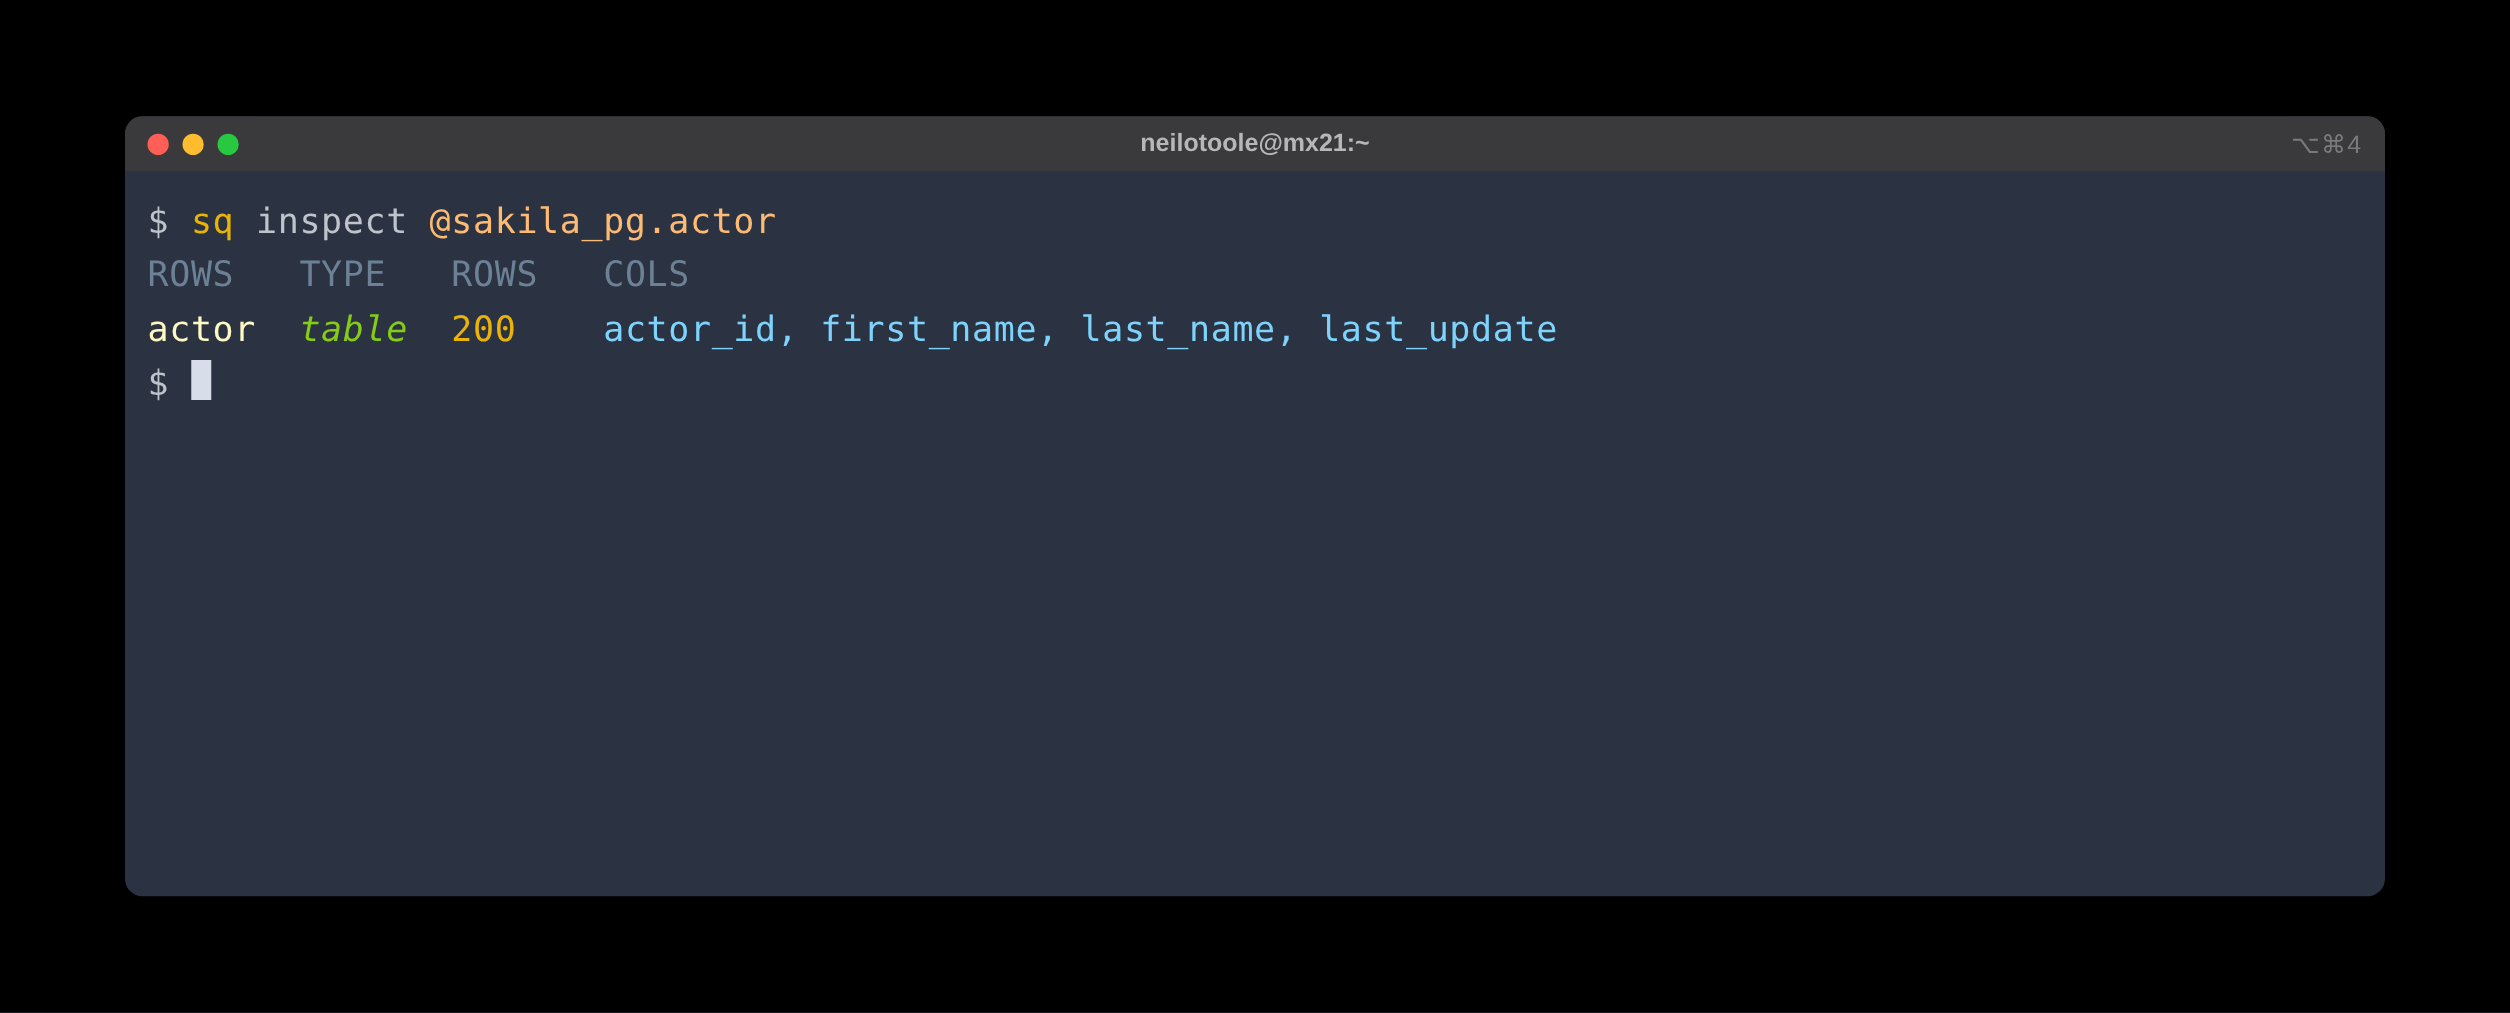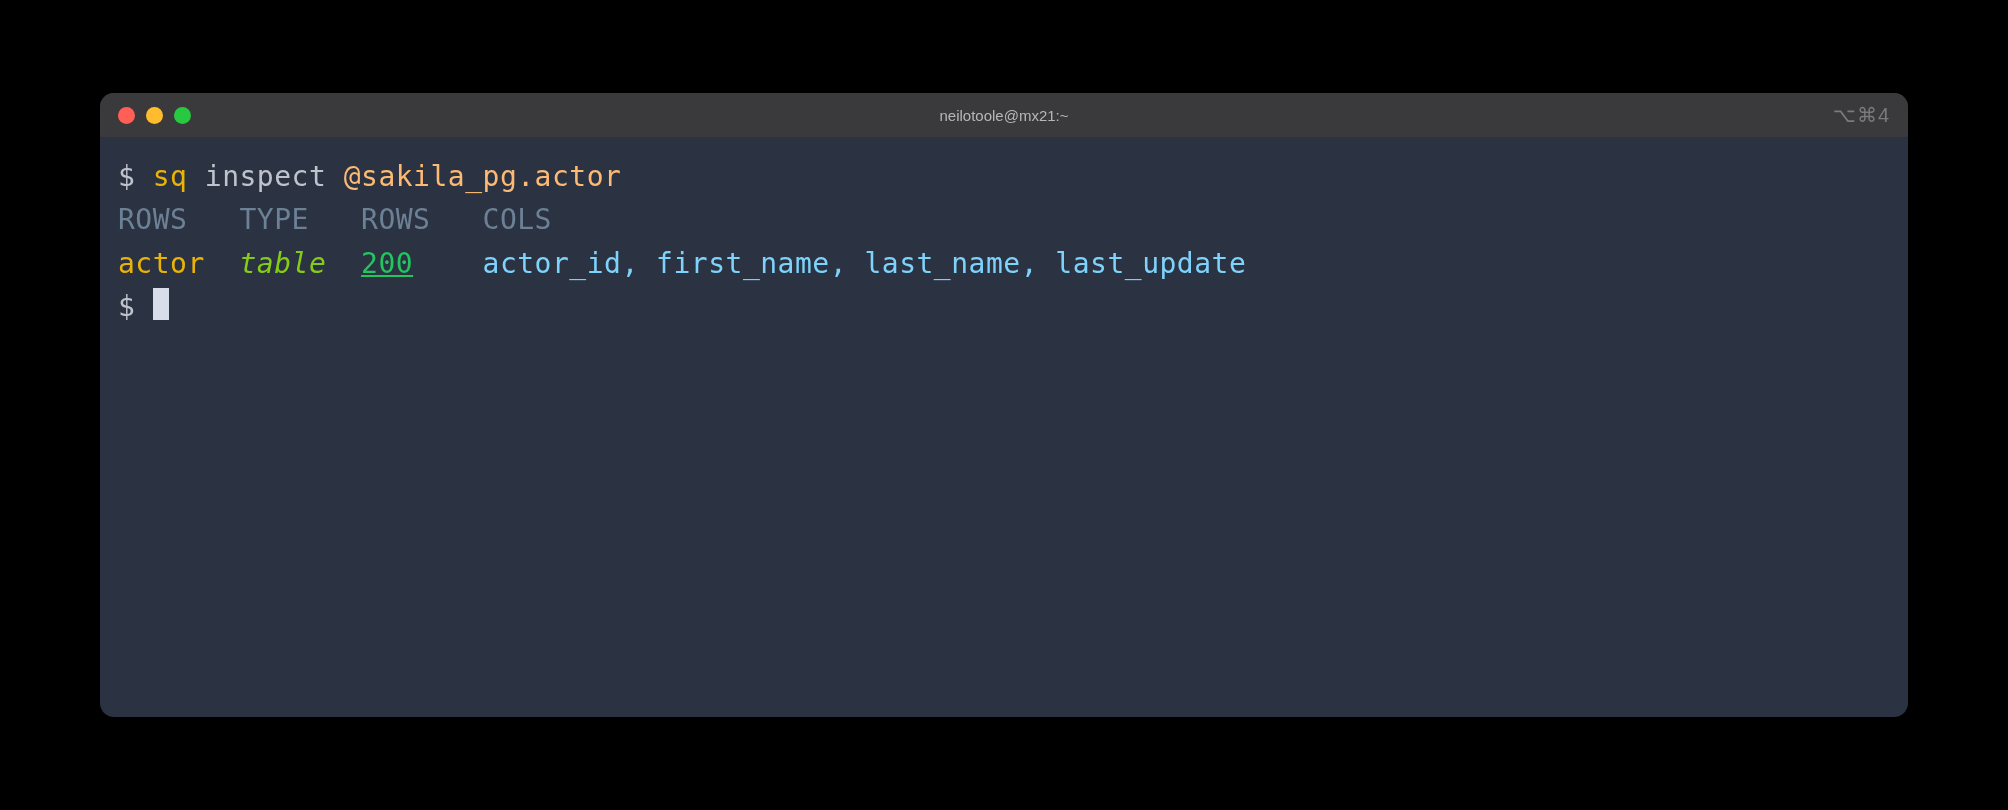--- a/index.html
+++ b/index.html
@@ -50,22 +50,22 @@
     
     .light.red { background: #ff5f57; }
     .light.yellow { background: #febc2e; }
     .light.green { background: #28c840; }
     
     .title {
       position: absolute;
       left: 50%;
       transform: translateX(-50%);
       color: #b7b7b9;
-      font-size: 15px;
-      font-weight: 400;
+      font-size: 20px;
+      font-weight: 700;
       font-family: -apple-system, BlinkMacSystemFont, "Segoe UI", sans-serif;
     }
     
     .titlebar-right {
       margin-left: auto;
       color: #7a7a7c;
       font-size: 20px;
       font-family: -apple-system, BlinkMacSystemFont, sans-serif;
       letter-spacing: 1px;
     }
@@ -77,23 +77,23 @@
       white-space: pre;
       color: #bec3cc;
       letter-spacing: 0.5px;
     }
     
     .prompt { color: #bec3cc; }
     .cmd-exe { color: #eab308; }
     .cmd-sub { color: #bec3cc; text-align: center; }
     .cmd-arg { color: #fdba74; }
     .header { color: #6c8196; }
-    .name-val { color: #eab308; }
+    .name-val { color: #fef9c3; }
     .type-val { color: #84cc16; font-style: italic; }
-    .rows-val { color: #22c55e; text-decoration: underline; }
+    .rows-val { color: #eab308; }
     .cols-val { color: #7dd3fc; }
     
     .cursor {
       display: inline-block;
       width: 16px;
       height: 32px;
       background: #d8dee9;
       vertical-align: -4px;
     }
   </style>

